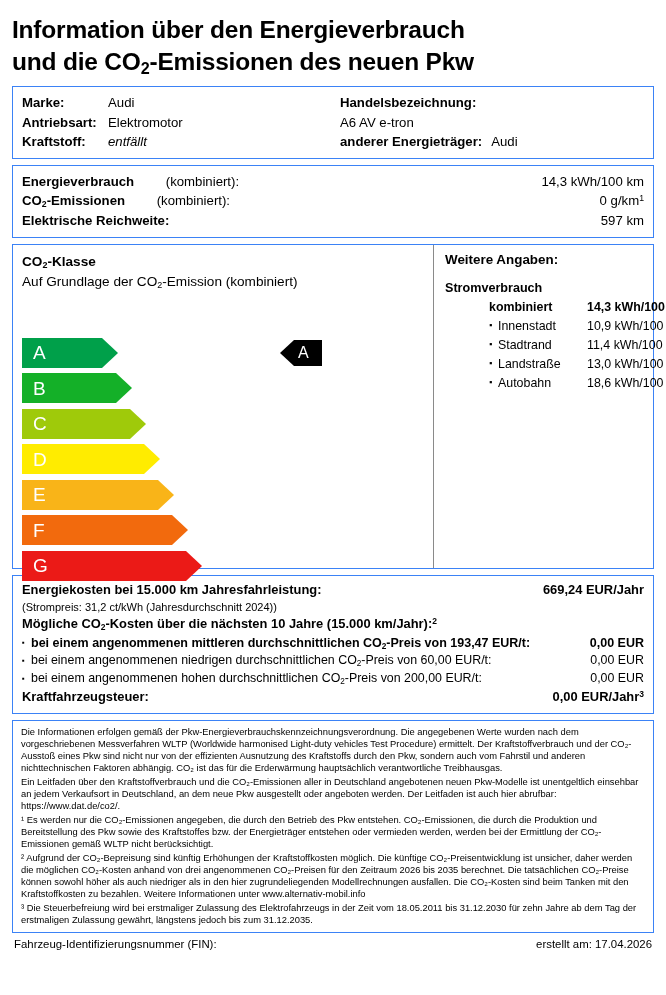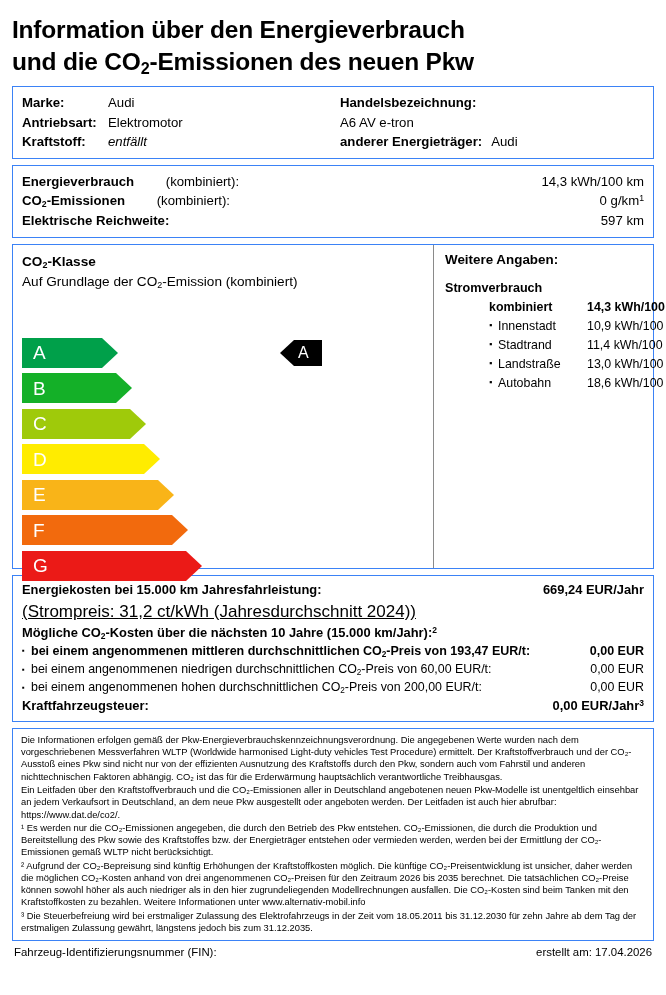--- a/index.html
+++ b/index.html
@@ -101,21 +101,21 @@
   .wa-bullet { width: 9px; flex: none; font-size: 9px; padding-top: 2px; }
   .wa-val { white-space: nowrap; }
 
   
   .costs { padding: 5px 9px 6px 9px; margin-bottom: 6px; }
   .cost-row {
     display: flex; justify-content: space-between;
     font-size: 12.9px; line-height: 1.42;
   }
   .cost-row.b { font-weight: bold; gap: 28px; }
-  .cost-note { font-size: 17px; line-height: 1.42; text-decoration: underline; }
+  .cost-note { font-size: 11px; line-height: 1.42; }
   .cost-li { display: flex; font-size: 12.4px; line-height: 1.45; }
   .cost-li.b { font-weight: bold; font-size: 12.5px; }
   .cost-li .bl { width: 9px; flex: none; font-size: 8px; padding-top: 3px; }
   .cost-li .tx { flex: 1; }
   .cost-li .vl { white-space: nowrap; padding-left: 8px; }
 
   
   .legal {
     padding: 5px 8px 6px 8px; margin-bottom: 5px;
     font-size: 9.35px; line-height: 1.30; text-align: left;

